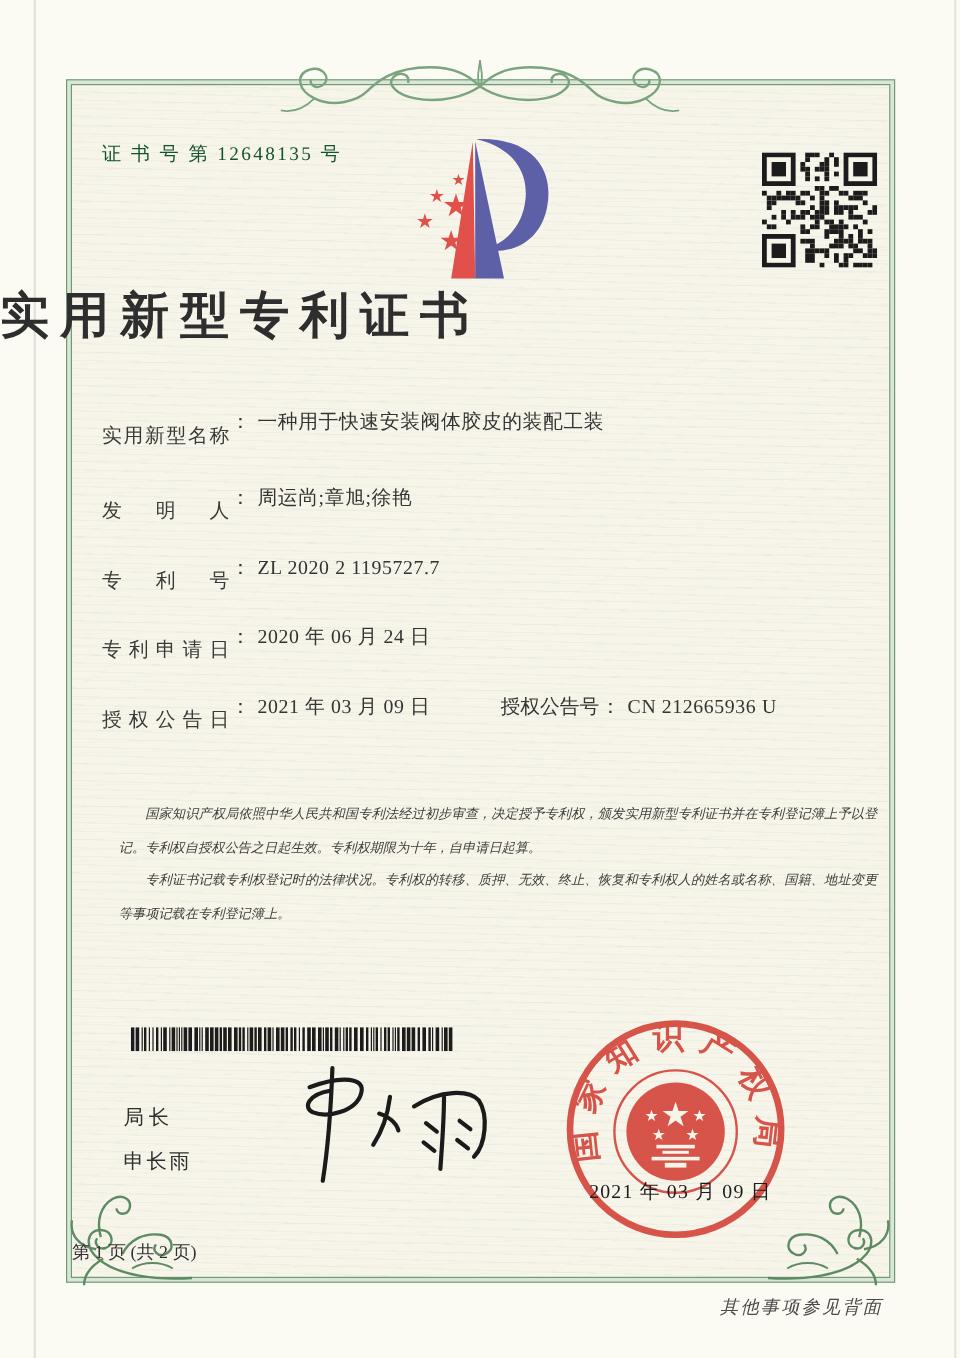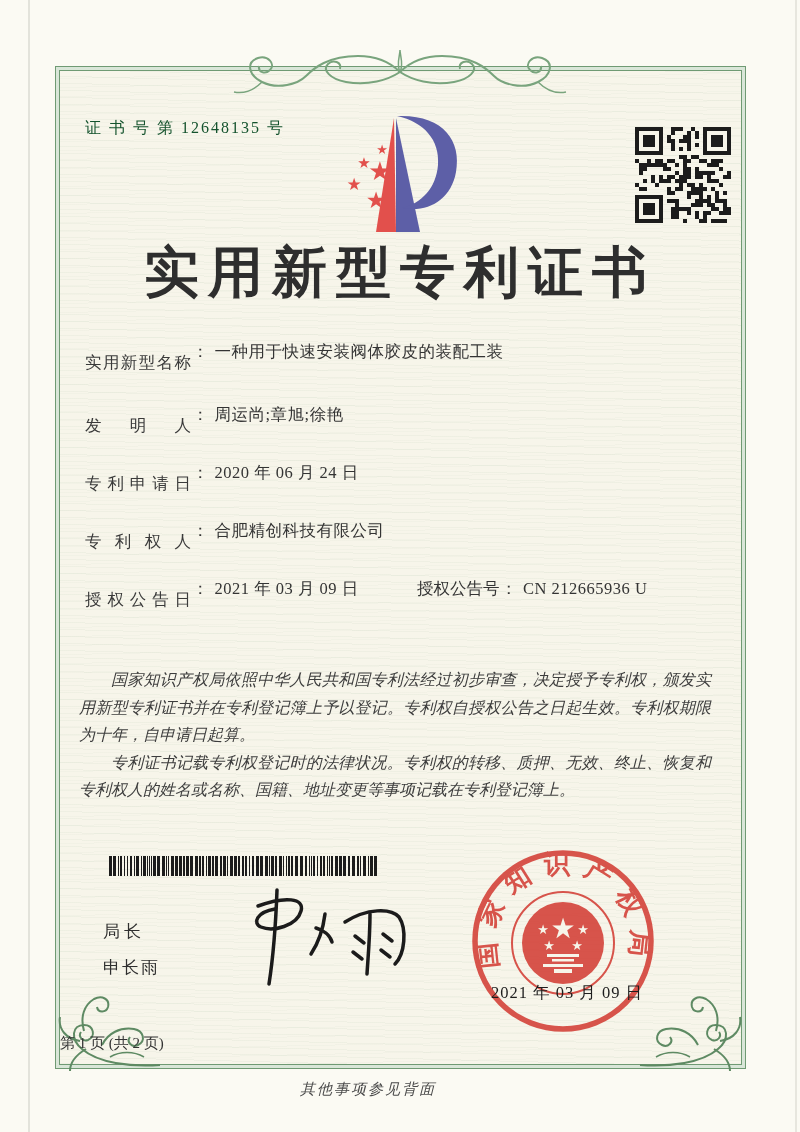--- a/index.html
+++ b/index.html
@@ -18,45 +18,45 @@
     position:absolute;left:59px;top:70px;width:681px;height:993px;
     border:1px solid #6f9a73;
     box-shadow:0 0 0 3px #d9e6d8, 0 0 0 4px #6f9a73;
     background:
       repeating-linear-gradient(1.5deg, rgba(130,165,130,0.07) 0 1px, transparent 1px 7px),
       repeating-linear-gradient(-1.2deg, rgba(150,180,150,0.05) 0 1px, transparent 1px 9px),
       #f7f5ea;
   }
   .abs{position:absolute;}
   .cert-no{left:85px;top:118px;font-size:16px;letter-spacing:2px;color:#14532d;}
-  .title{left:0;top:236px;width:800px;text-align:center;font-size:55px;
+  .title{left:0;top:236px;width:800px;font-size:41px;
     font-weight:bold;letter-spacing:9px;color:#2e2e2e;}
   .fields{left:85px;top:339px;width:632px;font-size:16.5px;color:#343434;}
   .frow{position:relative;margin-bottom:22px;line-height:25px;white-space:nowrap;}
   .flabel{display:inline-block;width:106px;text-align:justify;text-align-last:justify;
     vertical-align:top;color:#3a3a3a;margin-top:11px;}
   .fcolon{display:inline-block;margin:0 6px 0 1px;vertical-align:top;}
   .fvalue{letter-spacing:0.5px;}
   .fvalue.wide{display:inline-block;width:494px;vertical-align:top;white-space:normal;
     line-height:26px;}
   .grant-group{position:absolute;left:332px;top:0;}
-  .paras{left:79px;top:666px;width:632px;font-size:16px;line-height:27.5px;
+  .paras{left:99px;top:666px;width:632px;font-size:11px;line-height:27.5px;
     font-style:italic;color:#3d3d3d;text-align:justify;}
   .paras p{margin:0;text-indent:2em;}
   .barcode-wrap{left:109px;top:856px;width:272px;height:20px;}
   .signer-title{left:103px;top:920px;font-size:17px;
     font-family:"Liberation Sans","DejaVu Sans",sans-serif;color:#2f2f2f;letter-spacing:4px;}
   .signer-name{left:103px;top:956px;font-size:17px;
     font-family:"Liberation Sans","DejaVu Sans",sans-serif;color:#2f2f2f;letter-spacing:2px;}
   .signature{left:213px;top:884px;width:215px;height:108px;}
   .seal{left:468px;top:846px;width:190px;height:190px;opacity:0.93;}
   .seal-date{left:472px;top:982px;width:190px;text-align:center;font-size:16.5px;
     color:#1d1d1d;letter-spacing:1px;}
   .page-info{left:60px;top:1034px;width:681px;text-align:left;font-size:15px;color:#333;}
-  .back-note{left:0;top:1080px;width:736px;text-align:center;font-size:15px;
+  .back-note{left:0;top:1080px;width:736px;text-align:right;font-size:15px;
     font-style:italic;color:#4a4a4a;letter-spacing:2px;}
   .ornament-top{left:218px;top:42px;width:364px;height:60px;}
   .corner-bl{left:50px;top:993px;width:112px;height:80px;}
   .corner-br{left:638px;top:993px;width:112px;height:80px;transform:scaleX(-1);}
   .logo{left:330px;top:110px;width:140px;height:128px;}
   .qr{left:635px;top:127px;width:96px;height:96px;}
 </style>
 </head>
 <body>
 
@@ -292,24 +292,24 @@
 <div class="abs title">实用新型专利证书</div>
 
 <div class="abs fields">
   <div class="frow" style="margin-bottom:27px;">
     <span class="flabel">实用新型名称</span><span class="fcolon">：</span><span class="fvalue">一种用于快速安装阀体胶皮的装配工装</span>
   </div>
   <div class="frow">
     <span class="flabel">发明人</span><span class="fcolon">：</span><span class="fvalue">周运尚;章旭;徐艳</span>
   </div>
   <div class="frow">
-    <span class="flabel">专利申请日</span><span class="fcolon">：</span><span class="fvalue">2020 年 06 月 24 日</span>
+    <span class="flabel">专利号</span><span class="fcolon">：</span><span class="fvalue">ZL 2020 2 1195727.7</span>
   </div>
   <div class="frow">
-    <span class="flabel">专利权人</span><span class="fcolon">：</span><span class="fvalue">合肥精创科技有限公司</span>
+    <span class="flabel">专利申请日</span><span class="fcolon">：</span><span class="fvalue">2020 年 06 月 24 日</span>
   </div>
   <div class="frow">
     <span class="flabel">授权公告日</span><span class="fcolon">：</span><span class="fvalue">2021 年 03 月 09 日</span>
     <span class="grant-group">
       <span>授权公告号</span><span class="fcolon">：</span><span class="fvalue">CN 212665936 U</span>
     </span>
   </div>
 </div>
 
 <div class="abs paras">

